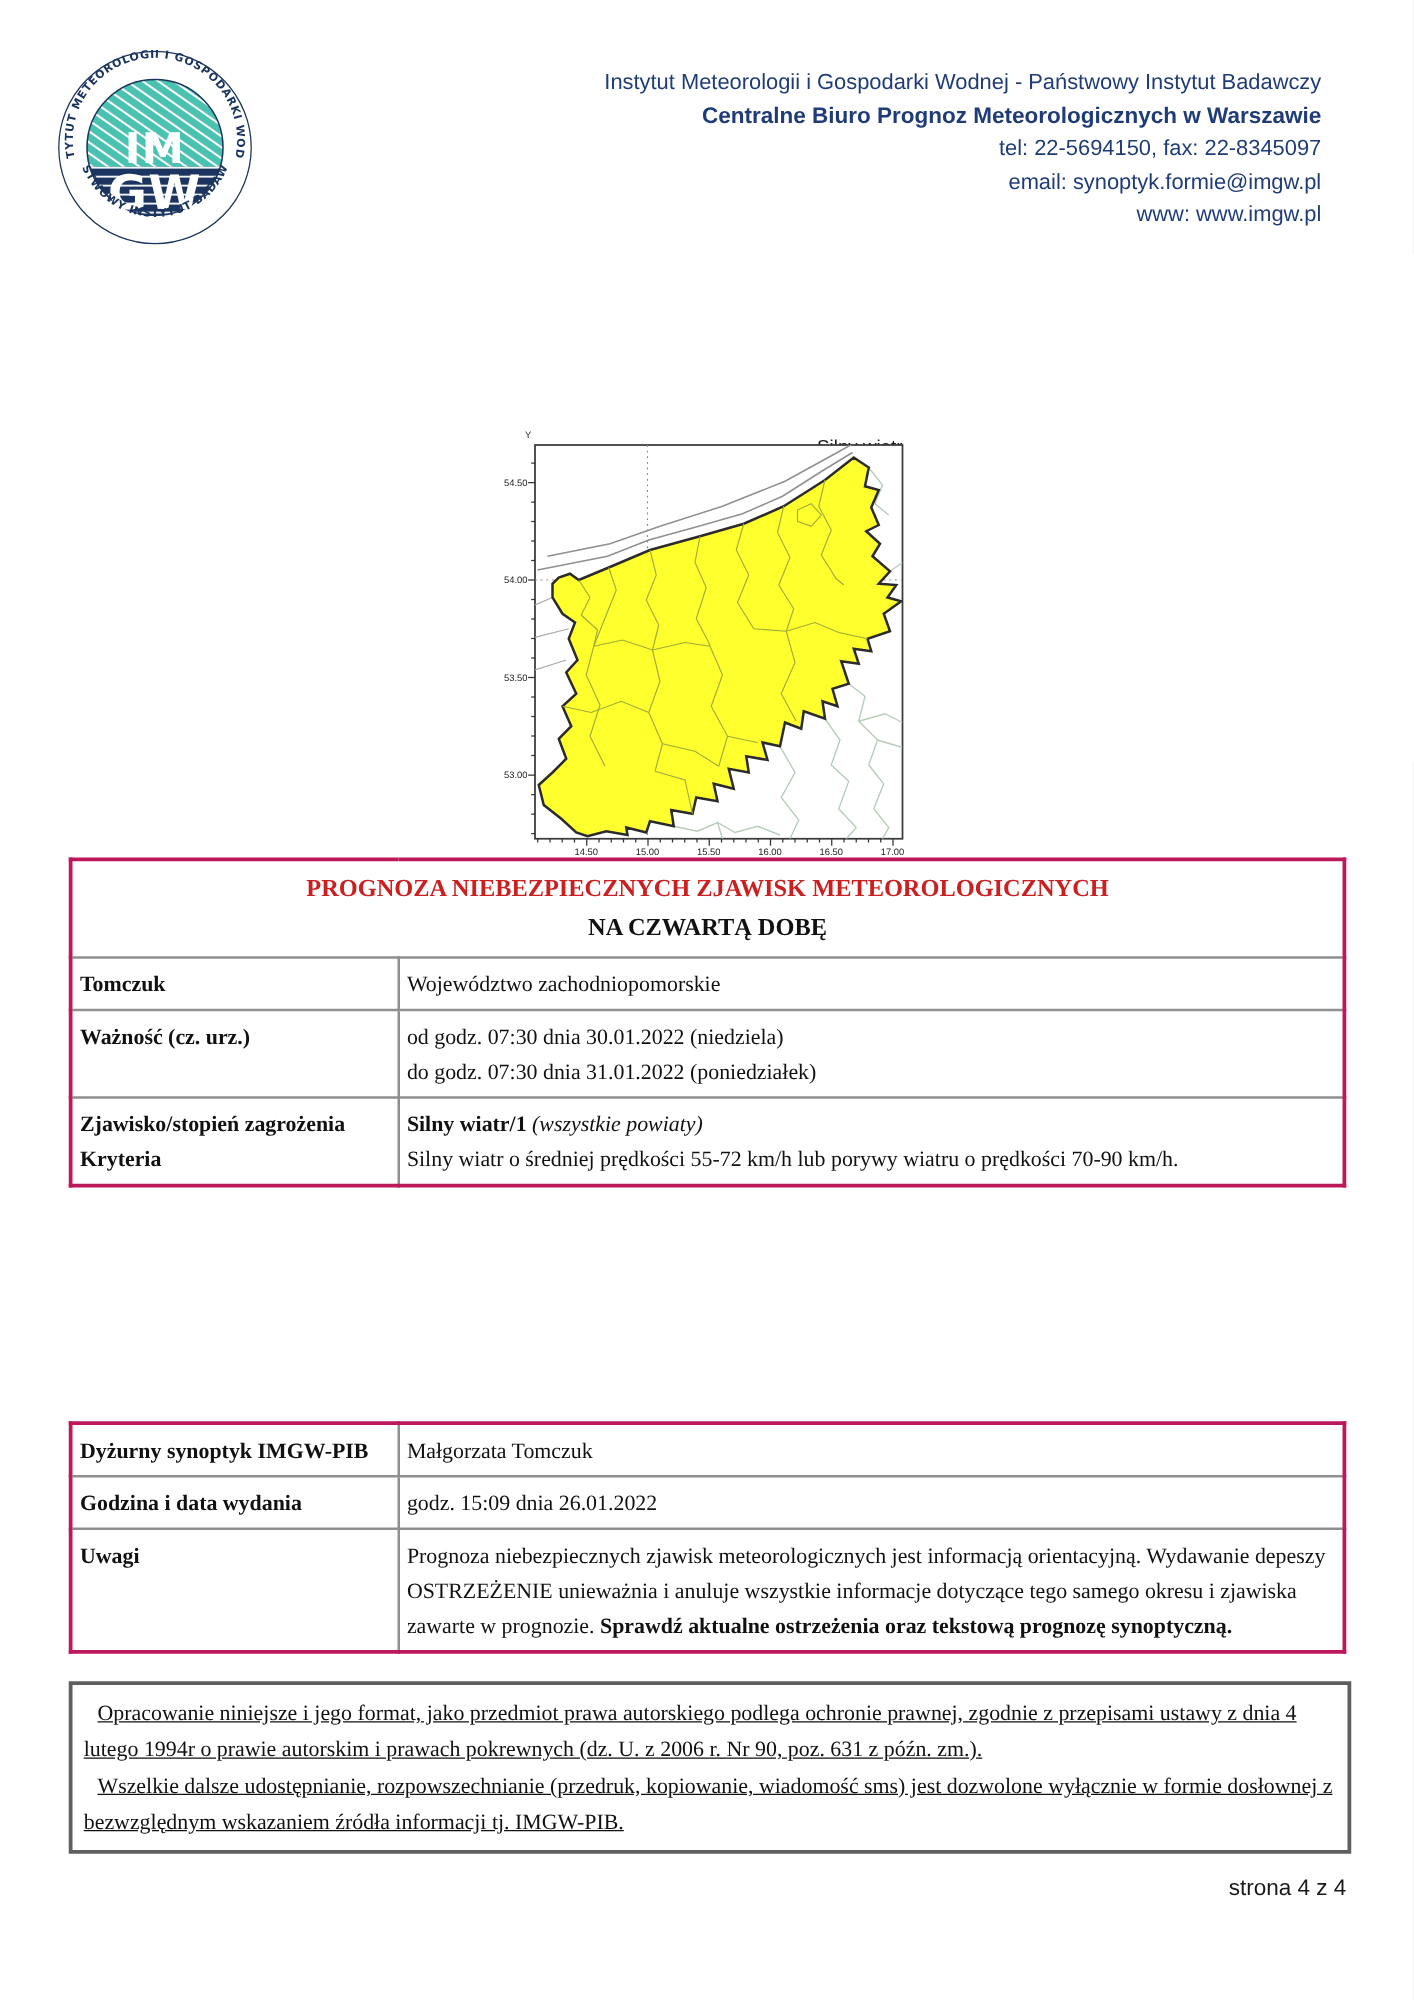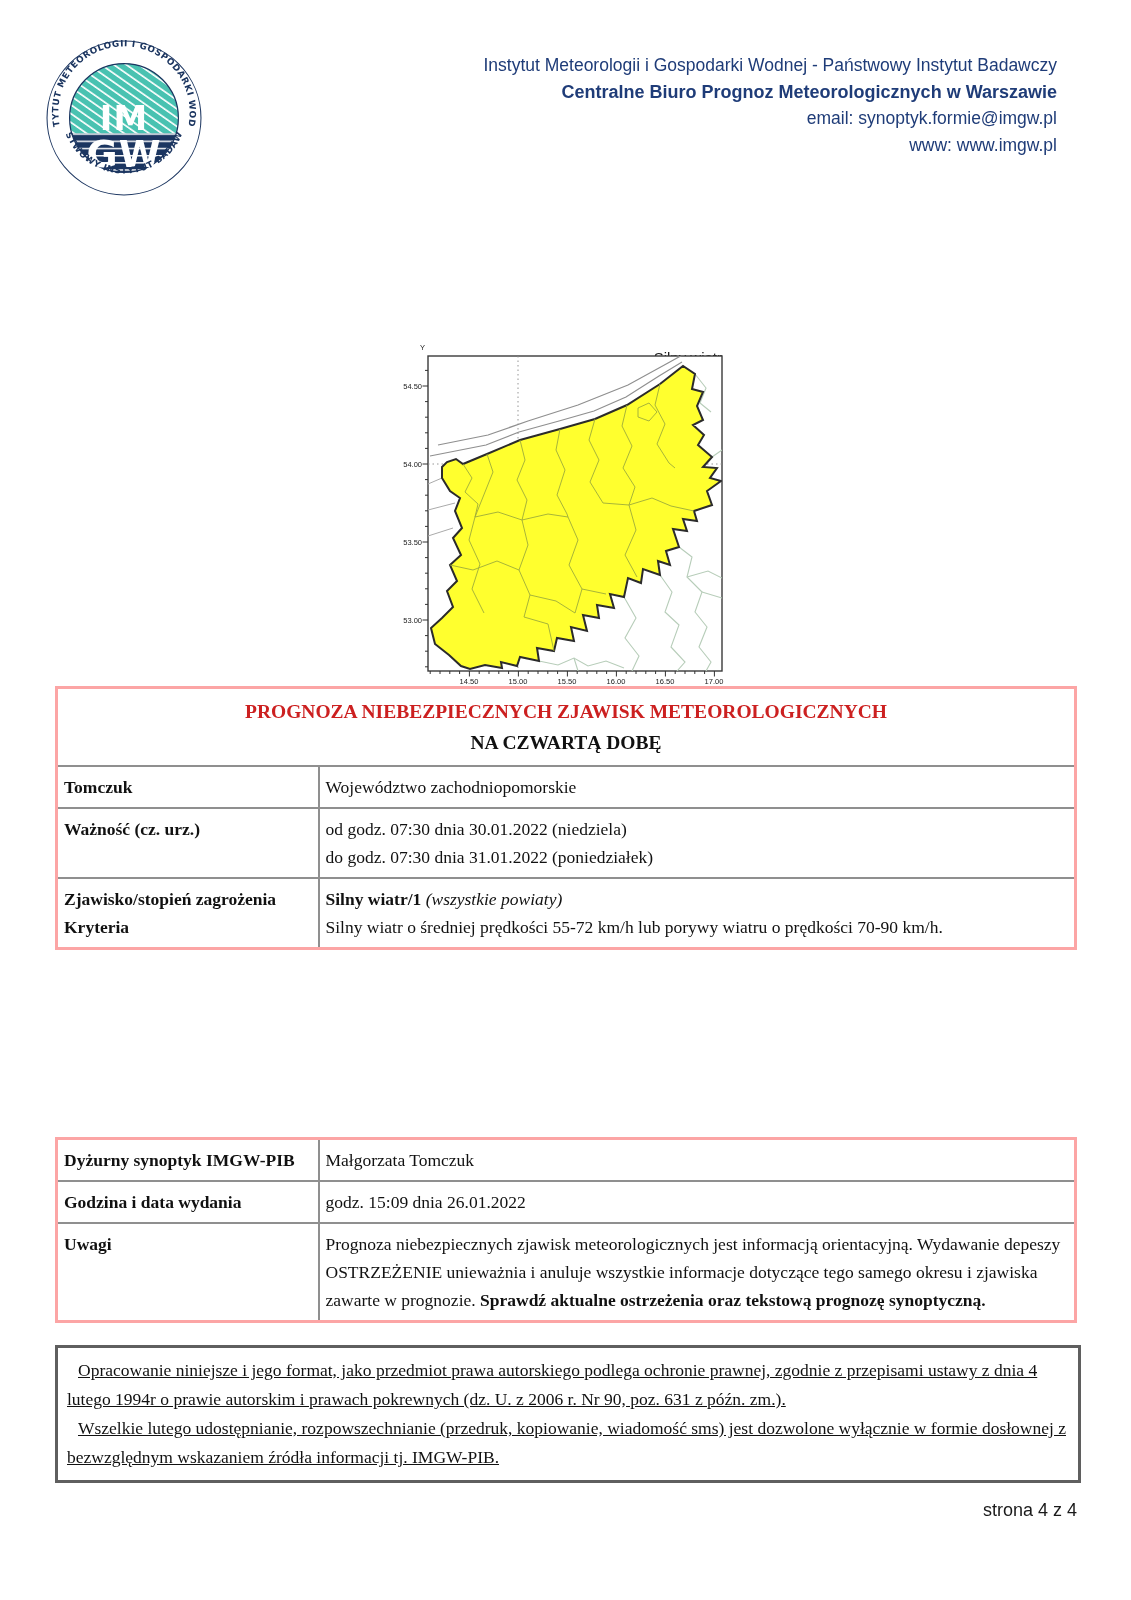--- a/index.html
+++ b/index.html
@@ -24,21 +24,21 @@
   
   .doc-table{
     position:absolute; left:55px; width:1022px;
     border-collapse:collapse; table-layout:fixed;
     font-family:"Liberation Serif", serif; font-size:17.5px; color:#111;
   }
   .doc-table td{
     border:2px solid #8f8f8f; vertical-align:top;
     padding:6px 8px 6px 6px; line-height:1.6;
   }
-  .doc-table{border:3px solid #fca5a5;}
+  .doc-table{border:3px solid #be185d;}
   .t1{top:686px;}
   .t2{top:1137px;}
   .title-cell{text-align:center; padding:7px 4px !important;}
   .title-red{color:#cc2020; font-weight:bold; font-size:19.5px; line-height:31px;}
   .title-black{color:#111; font-weight:bold; font-size:19.5px; line-height:31px;}
   .lbl{font-weight:bold;}
   .copyright{
     position:absolute; left:55px; top:1345px; width:1002px;
     border:3px solid #5f5f5f; padding:8px 9px;
     font-family:"Liberation Serif", serif; font-size:17.5px; color:#111; line-height:29px;
@@ -83,20 +83,21 @@
       <textPath href="#ringtop" startOffset="50%" text-anchor="middle">INSTYTUT METEOROLOGII I GOSPODARKI WODNEJ</textPath>
     </text>
     <text font-family="DejaVu Sans, sans-serif" font-size="8.6" font-weight="bold" fill="#1b3560" letter-spacing="0.6">
       <textPath href="#ringbot" startOffset="50%" text-anchor="middle">• PAŃSTWOWY INSTYTUT BADAWCZY •</textPath>
     </text>
   </svg>
 
   <div class="letterhead">
     <div>Instytut Meteorologii i Gospodarki Wodnej - Państwowy Instytut Badawczy</div>
     <div class="lh-bold">Centralne Biuro Prognoz Meteorologicznych w Warszawie</div>
+    <div>tel: 22-5694150, fax: 22-8345097</div>
     <div>email: synoptyk.formie@imgw.pl</div>
     <div>www: www.imgw.pl</div>
   </div>
 
   <div class="map-title">Silny wiatr</div>
 
   <svg class="map-svg" width="344" height="356" viewBox="0 0 344 356">
     <g transform="translate(40,22)">
       <defs>
           <clipPath id="plotclip">
@@ -285,18 +286,18 @@
     </tr>
     <tr>
       <td class="lbl">Uwagi</td>
       <td><span>Prognoza niebezpiecznych zjawisk meteorologicznych jest informacją orientacyjną. Wydawanie depeszy OSTRZEŻENIE unieważnia i anuluje wszystkie informacje dotyczące tego samego okresu i zjawiska zawarte w prognozie. </span><b>Sprawdź aktualne ostrzeżenia oraz tekstową prognozę synoptyczną.</b></td>
     </tr>
   </tbody>
     </table>
 
   <div class="copyright">
     <p>Opracowanie niniejsze i jego format, jako przedmiot prawa autorskiego podlega ochronie prawnej, zgodnie z przepisami ustawy z dnia 4 lutego 1994r o prawie autorskim i prawach pokrewnych (dz. U. z 2006 r. Nr 90, poz. 631 z późn. zm.).</p>
-    <p>Wszelkie lutego udostępnianie, rozpowszechnianie (przedruk, kopiowanie, wiadomość sms) jest dozwolone wyłącznie w formie dosłownej z bezwzględnym wskazaniem źródła informacji tj. IMGW-PIB.</p>
+    <p>Wszelkie dalsze udostępnianie, rozpowszechnianie (przedruk, kopiowanie, wiadomość sms) jest dozwolone wyłącznie w formie dosłownej z bezwzględnym wskazaniem źródła informacji tj. IMGW-PIB.</p>
   </div>
 
   <div class="footer">strona 4 z 4</div>
 
 </div>
 
 </body></html>

